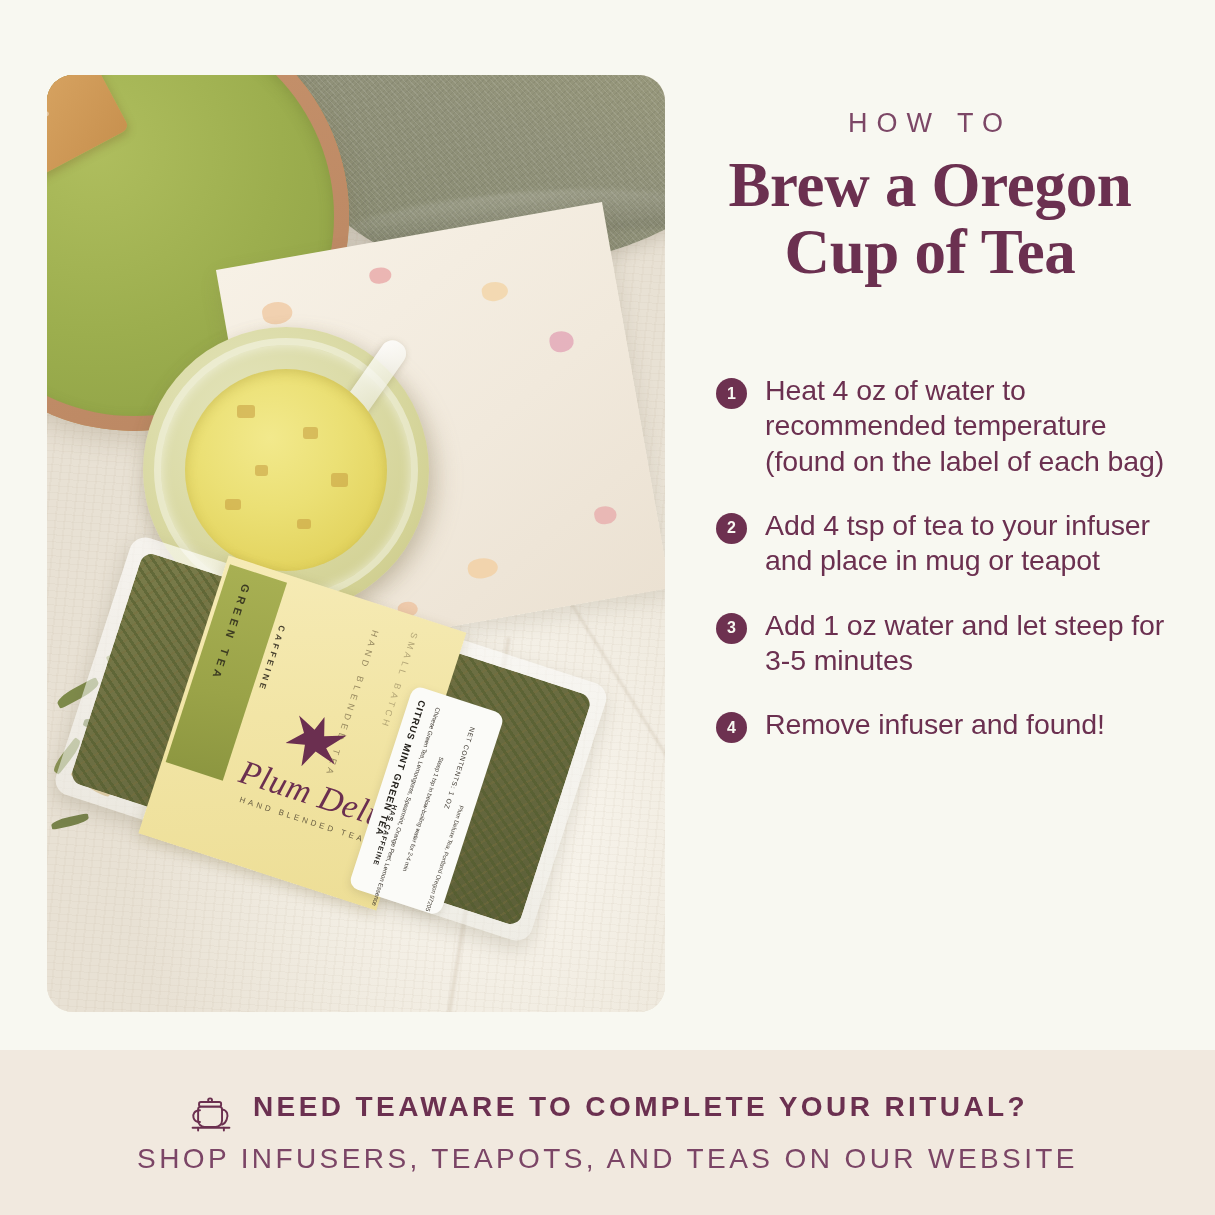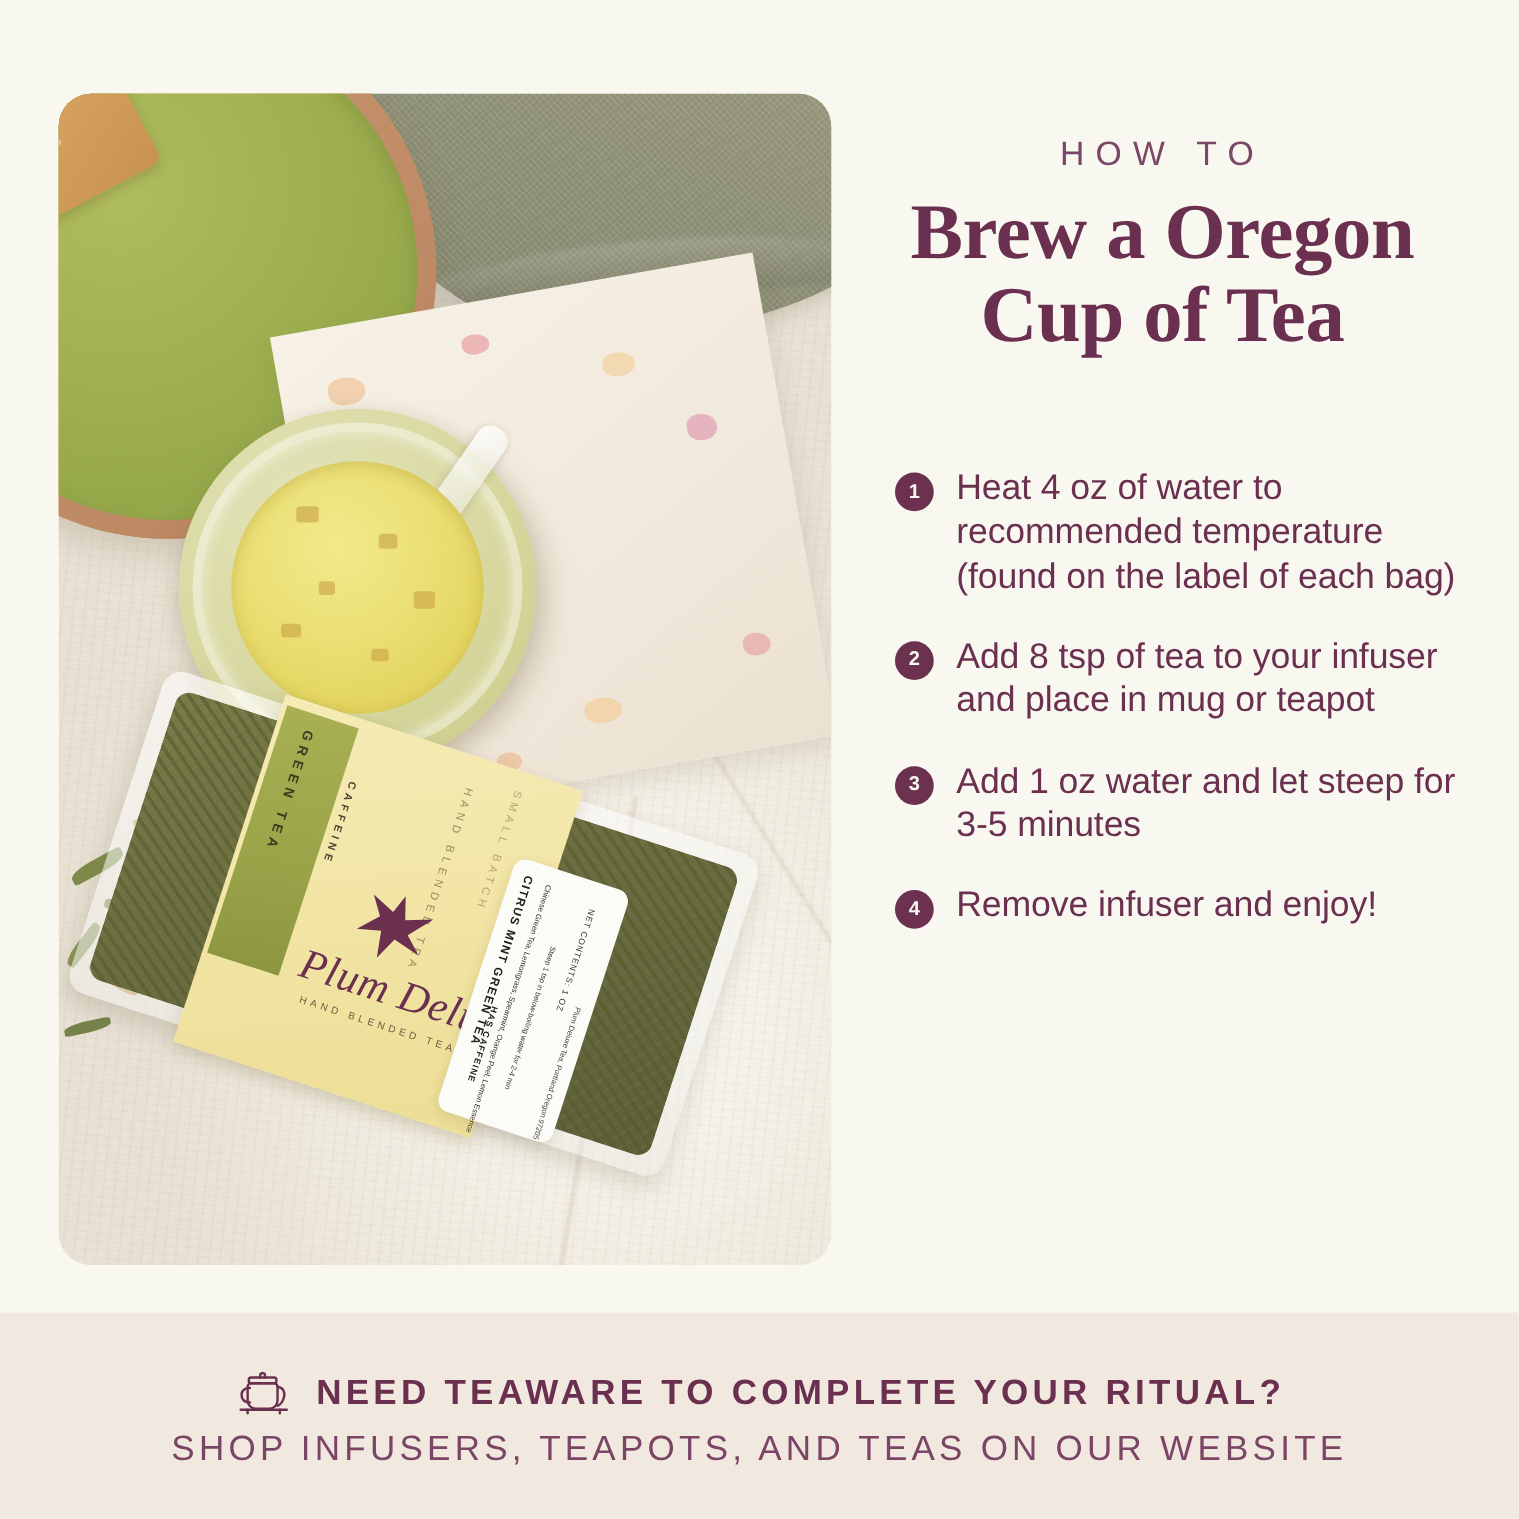--- a/index.html
+++ b/index.html
@@ -245,21 +245,21 @@
     font-weight:400; letter-spacing:-0.1px;
   }
 
   
   .banner {
     position:absolute; left:0; top:1050px; width:1215px; height:165px;
     background:#F1E9DF;
     display:flex; flex-direction:column; align-items:center; justify-content:center;
     gap:6px;
   }
-  .banner-row1 { display:flex; align-items:center; gap:18px; }
+  .banner-row1 { display:flex; align-items:flex-start; gap:18px; }
   .teapot-icon { width:48px; height:46px; display:block; }
   .banner-l1 {
     color:#6B3050; font-size:28px; font-weight:700; letter-spacing:3.4px;
     white-space:nowrap;
   }
   .banner-l2 {
     color:#7B4566; font-size:28px; font-weight:400; letter-spacing:3.4px;
     white-space:nowrap;
   }
 </style>
@@ -352,29 +352,29 @@
       <div>Cup of Tea</div>
     </div>
 
     <div class="steps">
       <div class="step">
         <div class="badge">1</div>
         <div class="step-text">Heat 4 oz of water to recommended temperature (found on the label of each bag)</div>
       </div>
       <div class="step">
         <div class="badge">2</div>
-        <div class="step-text">Add 8 tsp of tea to your infuser and place in mug or teapot</div>
+        <div class="step-text">Add 4 tsp of tea to your infuser and place in mug or teapot</div>
       </div>
       <div class="step">
         <div class="badge">3</div>
         <div class="step-text">Add 1 oz water and let steep for 3-5 minutes</div>
       </div>
       <div class="step">
         <div class="badge">4</div>
-        <div class="step-text">Remove infuser and enjoy!</div>
+        <div class="step-text">Remove infuser and found!</div>
       </div>
     </div>
   </div>
 
   <div class="banner">
     <div class="banner-row1">
       <svg class="teapot-icon" viewBox="0 0 52 50">
         <g fill="none" stroke="#6B3050" stroke-width="2.1" stroke-linejoin="round" stroke-linecap="round">
           <path d="M15 17 h20 a3 3 0 0 1 3 3 v12 a7 7 0 0 1 -7 7 h-12 a7 7 0 0 1 -7 -7 v-12 a3 3 0 0 1 3 -3 z"></path>
           <rect x="13" y="12" width="24" height="5" rx="2"></rect>

